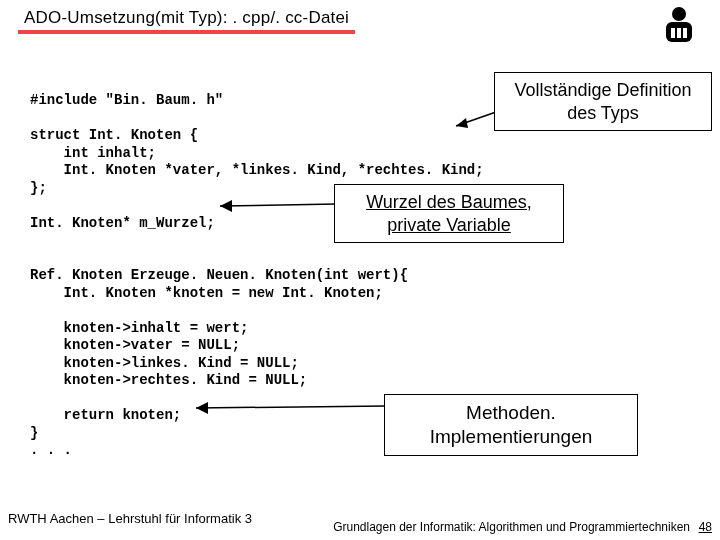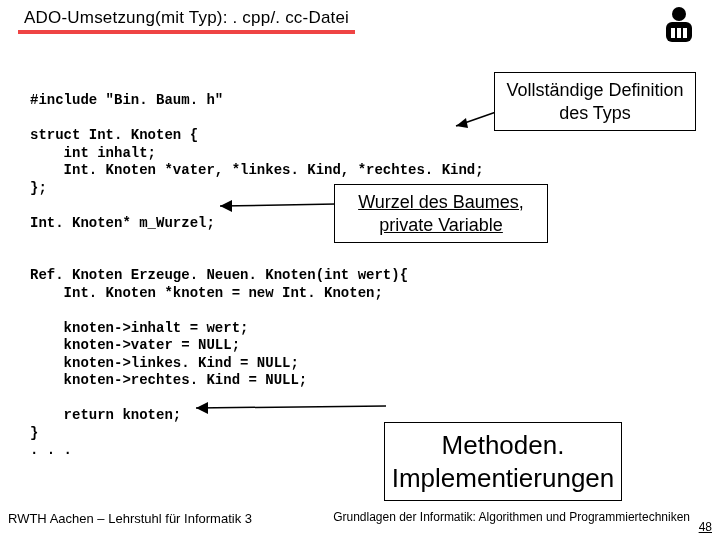--- a/index.html
+++ b/index.html
@@ -33,42 +33,42 @@
     font-family: "Courier New", monospace;
     font-size: 14px;
     font-weight: bold;
     white-space: pre;
     line-height: 1.25;
   }
   .callout {
     position: absolute;
     background: #fff;
     border: 1.5px solid #000;
-    padding: 6px 4px;
+    padding: 6px 12px;
     font-size: 18px;
     text-align: center;
     line-height: 1.25;
   }
   .callout.c1 { left: 494px; top: 72px;  width: 192px; }
   .callout.c2 { left: 334px; top: 184px; width: 204px; text-decoration: underline; }
-  .callout.c3 { left: 384px; top: 394px; width: 228px; font-size: 26px; margin-top: 28px; }
+  .callout.c3 { left: 384px; top: 394px; width: 228px; font-size: 19px; }
   .pointer {
     position: absolute;
     pointer-events: none;
   }
   .footer-left {
     position: absolute;
     left: 8px;
     bottom: 14px;
     font-size: 13px;
   }
   .footer-right {
     position: absolute;
     right: 30px;
-    bottom: 16px;
+    bottom: 6px;
     font-size: 12px;
   }
   .footer-page {
     position: absolute;
     right: 8px;
     bottom: 6px;
     font-size: 12px;
     text-decoration: underline;
   }
 </style>

